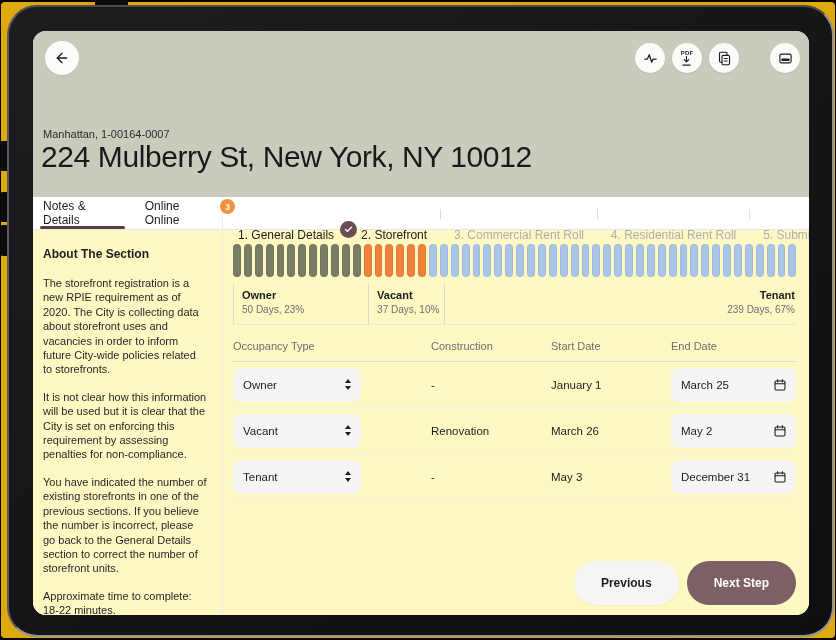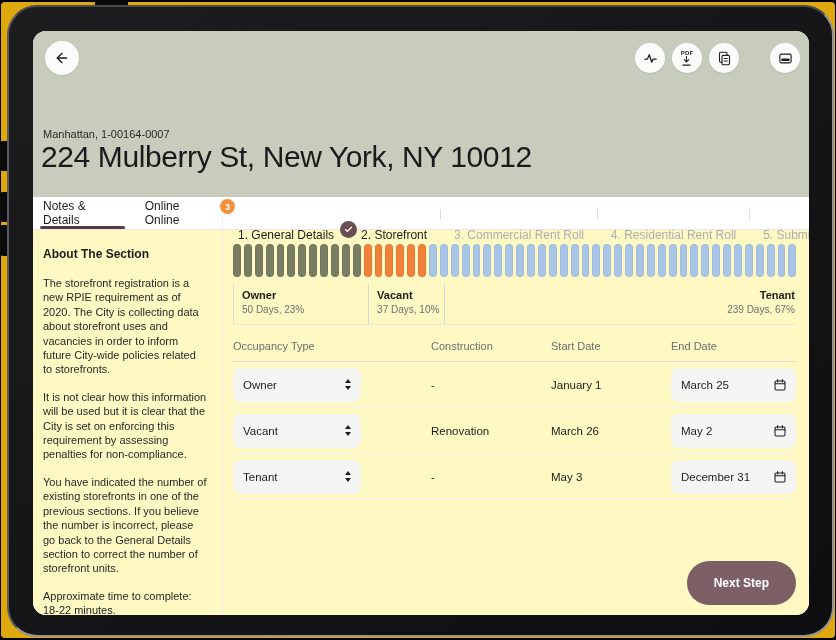--- a/index.html
+++ b/index.html
@@ -355,20 +355,21 @@
                   <svg width="14" height="14" viewBox="0 0 24 24" fill="none" stroke="#1d1d1f" stroke-width="1.8" stroke-linecap="round">
                       <rect x="3.5" y="5" width="17" height="15.5" rx="2"></rect>
                       <path d="M8 2.8V7M16 2.8V7M3.5 10h17"></path>
                     </svg>
                 </span>
               </div>
             </div>
           </div>
 
           <div class="footer-buttons">
+            <div class="btn btn-prev">Previous</div>
             <div class="btn btn-next">Next Step</div>
           </div>
 
         </div>
       </div>
 
     </div>
   </div>
 </div>
 

